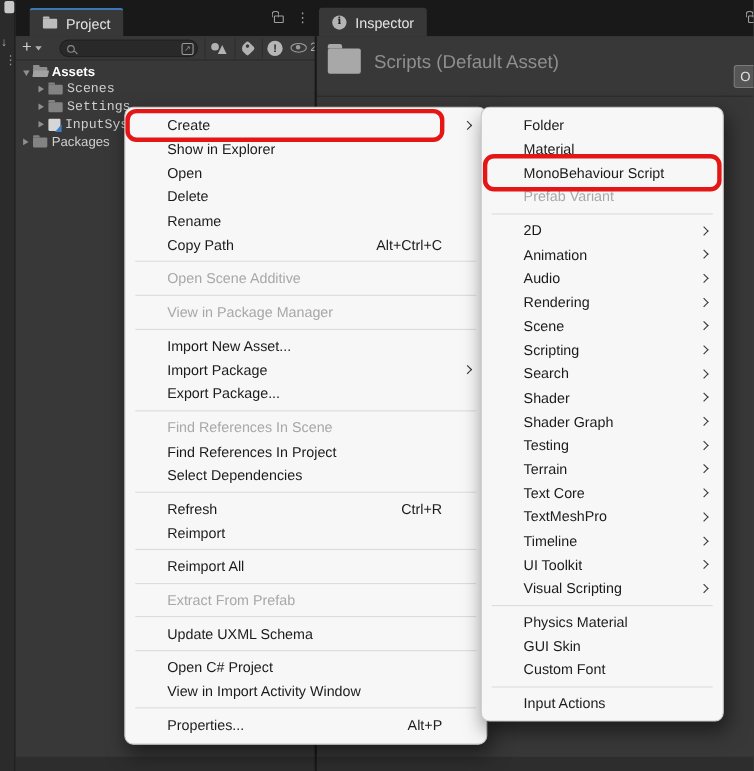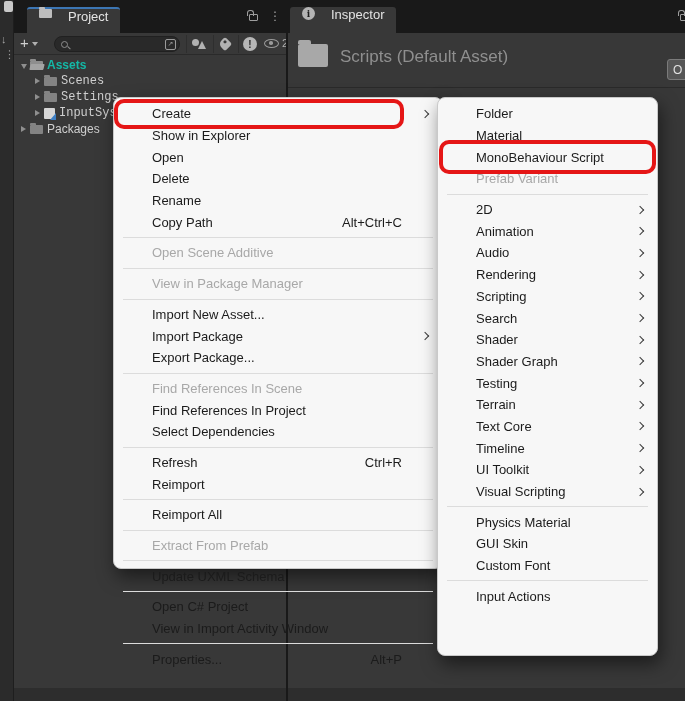--- a/index.html
+++ b/index.html
@@ -12,21 +12,21 @@
     position:relative; overflow:hidden; background:var(--panel);
     font-family:"Liberation Sans", sans-serif; -webkit-font-smoothing:antialiased;
   }
   
   .left-rail{position:absolute;left:0;top:0;width:14px;height:701px;background:#2b2b2b;border-right:1px solid #1e1e1e;z-index:2;}
   .rail-chip{position:absolute;top:1px;left:4px;width:9px;height:11px;background:#c9c9c9;border-radius:2px;}
   .rail-arrow{position:absolute;top:33px;left:1px;color:#a5a5a5;font-size:11px;}
   .rail-dots{position:absolute;top:48px;left:4px;color:#9a9a9a;font-size:11px;letter-spacing:0;}
   
   .titlebar{position:absolute;left:14px;top:0;width:671px;height:33px;background:var(--titlebar);}
-  .tab{position:absolute;top:7px;height:26px;display:flex;align-items:flex-start;gap:16px;background:var(--panel);padding:0 12px;border-radius:3px 3px 0 0;color:#e4e4e4;font-size:13px;}
+  .tab{position:absolute;top:7px;height:26px;display:flex;align-items:center;gap:8px;background:var(--panel);padding:0 12px;border-radius:3px 3px 0 0;color:#e4e4e4;font-size:13px;}
   .tab.project{left:13px;border-top:2px solid var(--accent);}
   .tab.inspector{left:276px;}
   .icon-folder{position:relative;width:13px;height:9px;background:#838383;border-radius:1px;flex:none;}
   .icon-folder::before{content:"";position:absolute;top:-2px;left:0;width:6px;height:2px;background:inherit;border-radius:1px 1px 0 0;}
   .tab .icon-folder{background:#bdbdbd;}
   .info-icon{width:13px;height:13px;border-radius:50%;background:#b4b4b4;color:#1d1d1d;font-size:9px;font-weight:bold;display:flex;align-items:center;justify-content:center;font-family:"DejaVu Serif",serif;}
   .lock-open{position:absolute;top:14px;width:9px;height:7px;border:1.3px solid #9e9e9e;border-radius:1px;}
   .lock-open::before{content:"";position:absolute;top:-5px;left:-3px;width:5px;height:5px;border:1.3px solid #9e9e9e;border-bottom:none;border-radius:3px 3px 0 0;}
   .kebab{position:absolute;top:10px;color:#a2a2a2;font-size:12px;line-height:13px;}
   
@@ -46,21 +46,21 @@
   .tag-filter{left:206px;width:10px;height:10px;background:#b2b2b2;border-radius:2px 2px 2px 5px;transform:rotate(45deg);top:6px;}
   .tag-filter::after{content:"";position:absolute;top:2px;left:2px;width:2.5px;height:2.5px;border-radius:50%;background:#383838;}
   .alert-ico{left:229px;width:14px;height:14px;border-radius:50%;background:#b6b6b6;color:#262626;font-weight:bold;font-size:10px;display:flex;align-items:center;justify-content:center;}
   .eye-wrap{position:absolute;left:250px;top:4px;display:flex;align-items:center;gap:3px;color:#aeaeae;font-size:11px;}
   .eye{position:relative;width:15px;height:9px;border:1.3px solid #9a9a9a;border-radius:50%;}
   .eye::after{content:"";position:absolute;left:4px;top:1.5px;width:3.5px;height:3.5px;border-radius:50%;background:#9a9a9a;}
   
   .tree{position:absolute;left:0;top:24px;width:272px;}
   .tree-row{height:16px;display:flex;align-items:center;font-size:12px;color:#cfcfcf;width:100%;}
   .tree-row.selected{background:var(--sel);}
-  .tree-row.bold{font-weight:bold;color:#14b8a6;}
+  .tree-row.bold{font-weight:bold;color:#ffffff;}
   .exp{width:13px;flex:none;display:flex;justify-content:center;}
   .exp.closed::before{content:"";border-left:5px solid #8f8f8f;border-top:3.5px solid transparent;border-bottom:3.5px solid transparent;}
   .exp.open::before{content:"";border-top:5px solid #8f8f8f;border-left:3.5px solid transparent;border-right:3.5px solid transparent;margin-top:2px;}
   .lvl0{padding-left:3px;} .lvl1{padding-left:17px;font-family:Liberation Mono, monospace;}
   .t-icon{margin-right:4px;flex:none;}
   .icon-folder-open{position:relative;width:13px;height:9px;background:#8e8e8e;border-radius:1px;}
   .icon-folder-open::before{content:"";position:absolute;top:-2px;left:0;width:6px;height:2px;background:#8e8e8e;border-radius:1px 1px 0 0;}
   .icon-folder-open::after{content:"";position:absolute;left:0;right:-1px;bottom:0;height:6px;background:#a3a3a3;transform:skewX(-14deg);border-radius:1px;}
   .icon-folder-outline{position:relative;width:13px;height:9px;border:1px solid #c2c2c2;border-radius:1px;background:transparent;}
   .icon-folder-outline::before{content:"";position:absolute;top:-3px;left:-1px;width:6px;height:2px;background:#c2c2c2;border-radius:1px 1px 0 0;}
@@ -71,21 +71,21 @@
   .inspector-panel{position:absolute;left:288px;top:33px;width:397px;height:655px;background:var(--panel);}
   .insp-header{position:relative;height:55px;border-bottom:1px solid #2a2a2a;}
   .insp-folder{position:absolute;left:10px;top:11px;width:30px;height:23px;background:#a8a8a8;border-radius:2px;}
   .insp-folder::before{content:"";position:absolute;top:-4px;left:0;width:13px;height:4px;background:#a8a8a8;border-radius:2px 2px 0 0;}
   .insp-title{position:absolute;left:52px;top:14px;font-size:17px;color:#8f8f8f;}
   .open-btn{position:absolute;right:-8px;top:26px;width:26px;height:21px;background:#565656;border:1px solid #7b7b7b;border-radius:3px;color:#e2e2e2;font-size:12px;display:flex;align-items:center;padding-left:5px;}
   
   .status-bar{position:absolute;left:14px;top:688px;width:671px;height:13px;background:#2d2d2d;}
   
   .menu{position:absolute;background:var(--menubg);border:1px solid #c9c9c9;border-radius:8px;box-shadow:3px 8px 18px rgba(0,0,0,0.5);padding:5px 0;z-index:10;font-size:13px;color:var(--menutext);}
-  #context-menu{left:113px;top:97px;width:330px;height:472px;}
+  #context-menu{left:113px;top:97px;width:330px;height:580px;}
   #create-submenu{left:437px;top:97px;width:221px;height:559px;z-index:11;}
   .menu-item{position:relative;height:21.7px;display:flex;align-items:center;padding:0 14px 0 38px;}
   .menu-item.disabled{color:var(--dim);}
   .mi-shortcut{margin-left:auto;padding-right:26px;color:#1b1b1b;}
   .mi-arrow{margin-left:auto;width:6px;height:6px;border-top:1.6px solid #3a3a3a;border-right:1.6px solid #3a3a3a;transform:rotate(45deg);flex:none;}
   .menu-sep{height:1px;background:#dcdcdc;margin:4px 9px;}
   .menu-item.highlighted::after{content:"";position:absolute;pointer-events:none;border:4px solid var(--red);border-radius:10px;z-index:5;}
   #context-menu .menu-item.highlighted::after{left:0;right:38px;top:-4px;bottom:-4px;}
   #create-submenu .menu-item.highlighted::after{left:1px;right:1px;top:-6px;bottom:-6px;}
 </style>
@@ -280,20 +280,24 @@
     </div>
     <div class="menu-item">
       <span>Audio</span>
       <span class="mi-arrow"></span>
     </div>
     <div class="menu-item">
       <span>Rendering</span>
       <span class="mi-arrow"></span>
     </div>
     <div class="menu-item">
+      <span>Scene</span>
+      <span class="mi-arrow"></span>
+    </div>
+    <div class="menu-item">
       <span>Scripting</span>
       <span class="mi-arrow"></span>
     </div>
     <div class="menu-item">
       <span>Search</span>
       <span class="mi-arrow"></span>
     </div>
     <div class="menu-item">
       <span>Shader</span>
       <span class="mi-arrow"></span>
@@ -308,20 +312,24 @@
     </div>
     <div class="menu-item">
       <span>Terrain</span>
       <span class="mi-arrow"></span>
     </div>
     <div class="menu-item">
       <span>Text Core</span>
       <span class="mi-arrow"></span>
     </div>
     <div class="menu-item">
+      <span>TextMeshPro</span>
+      <span class="mi-arrow"></span>
+    </div>
+    <div class="menu-item">
       <span>Timeline</span>
       <span class="mi-arrow"></span>
     </div>
     <div class="menu-item">
       <span>UI Toolkit</span>
       <span class="mi-arrow"></span>
     </div>
     <div class="menu-item">
       <span>Visual Scripting</span>
       <span class="mi-arrow"></span>

